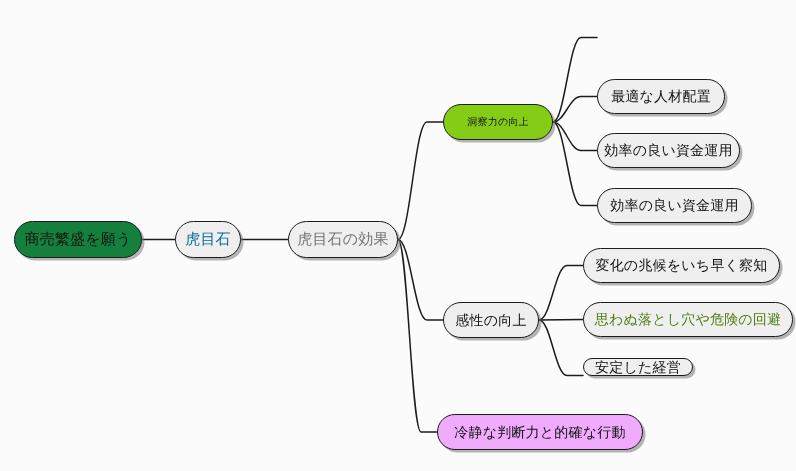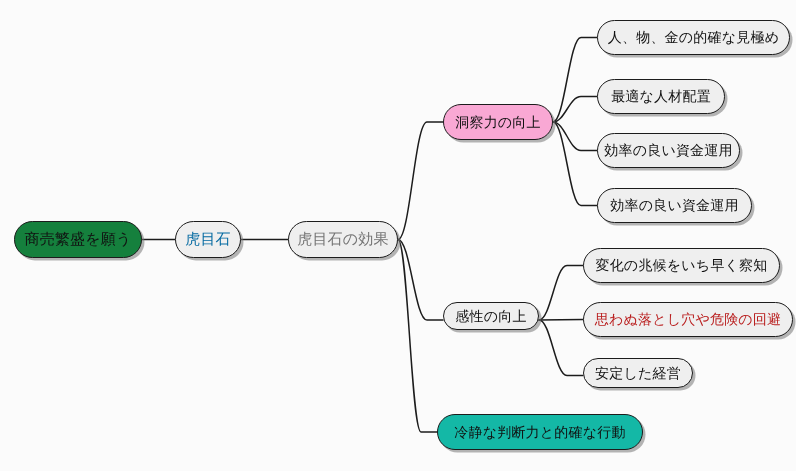--- a/index.html
+++ b/index.html
@@ -72,44 +72,41 @@
   <div id="nodes">
       <div class="node" style="left: 14px; top: 221px; width: 128px; height: 37px; font-size: 15px; background: #15803d; border-color: rgb(28, 28, 28); color: rgb(17, 17, 17);">
         <span class="label">商売繁盛を願う</span>
       </div>
       <div class="node" style="left: 175px; top: 221px; width: 66px; height: 37px; font-size: 15px; background: rgb(239, 239, 239); border-color: rgb(28, 28, 28); color: #0369a1;">
         <span class="label">虎目石</span>
       </div>
       <div class="node" style="left: 288px; top: 221px; width: 110px; height: 37px; font-size: 15px; background: rgb(239, 239, 239); border-color: rgb(28, 28, 28); color: #737373;">
         <span class="label">虎目石の効果</span>
       </div>
-      <div class="node" style="left: 443px; top: 104px; width: 110px; height: 36px; font-size: 14px; background: #f9a8d4; border-color: rgb(28, 28, 28); color: rgb(17, 17, 17); text-align: center;">
+      <div class="node" style="left: 443px; top: 104px; width: 110px; height: 36px; font-size: 10px; background: #84cc16; border-color: rgb(28, 28, 28); color: rgb(17, 17, 17); text-align: center;">
         <span class="label">洞察力の向上</span>
       </div>
-      <div class="node" style="left: 443px; top: 302px; width: 96px; height: 28px; font-size: 14px; background: rgb(239, 239, 239); border-color: rgb(28, 28, 28); color: rgb(17, 17, 17);">
+      <div class="node" style="left: 443px; top: 302px; width: 96px; height: 36px; font-size: 14px; background: rgb(239, 239, 239); border-color: rgb(28, 28, 28); color: rgb(17, 17, 17);">
         <span class="label">感性の向上</span>
       </div>
-      <div class="node" style="left: 437px; top: 414px; width: 206px; height: 36px; font-size: 14px; background: #14b8a6; border-color: rgb(28, 28, 28); color: rgb(17, 17, 17);">
+      <div class="node" style="left: 437px; top: 414px; width: 206px; height: 36px; font-size: 14px; background: #f0abfc; border-color: rgb(28, 28, 28); color: rgb(17, 17, 17);">
         <span class="label">冷静な判断力と的確な行動</span>
-      </div>
-      <div class="node" style="left: 597px; top: 20px; width: 193px; height: 35px; font-size: 14px; background: rgb(239, 239, 239); border-color: rgb(28, 28, 28); color: rgb(17, 17, 17);">
-        <span class="label">人、物、金の的確な見極め</span>
       </div>
       <div class="node" style="left: 597px; top: 79px; width: 128px; height: 35px; font-size: 14px; background: rgb(239, 239, 239); border-color: rgb(28, 28, 28); color: rgb(17, 17, 17);">
         <span class="label">最適な人材配置</span>
       </div>
       <div class="node" style="left: 597px; top: 133px; width: 143px; height: 35px; font-size: 14px; background: rgb(239, 239, 239); border-color: rgb(28, 28, 28); color: rgb(17, 17, 17);">
         <span class="label">効率の良い資金運用</span>
       </div>
       <div class="node" style="left: 597px; top: 188px; width: 155px; height: 35px; font-size: 14px; background: rgb(239, 239, 239); border-color: rgb(28, 28, 28); color: rgb(17, 17, 17);">
         <span class="label">効率の良い資金運用</span>
       </div>
       <div class="node" style="left: 583px; top: 248px; width: 197px; height: 35px; font-size: 14px; background: rgb(239, 239, 239); border-color: rgb(28, 28, 28); color: rgb(17, 17, 17);">
         <span class="label">変化の兆候をいち早く察知</span>
       </div>
-      <div class="node" style="left: 583px; top: 302px; width: 210px; height: 35px; font-size: 14px; background: rgb(239, 239, 239); border-color: rgb(28, 28, 28); color: #b91c1c;">
+      <div class="node" style="left: 583px; top: 302px; width: 210px; height: 35px; font-size: 14px; background: rgb(239, 239, 239); border-color: rgb(28, 28, 28); color: #4d7c0f;">
         <span class="label">思わぬ落とし穴や危険の回避</span>
       </div>
-      <div class="node" style="left: 583px; top: 358px; width: 110px; height: 30px; font-size: 14px; background: rgb(239, 239, 239); border-color: rgb(28, 28, 28); color: rgb(17, 17, 17);">
+      <div class="node" style="left: 583px; top: 358px; width: 110px; height: 18px; font-size: 14px; background: rgb(239, 239, 239); border-color: rgb(28, 28, 28); color: rgb(17, 17, 17);">
         <span class="label">安定した経営</span>
       </div>
     </div>
 </div>
 
 </body></html>

